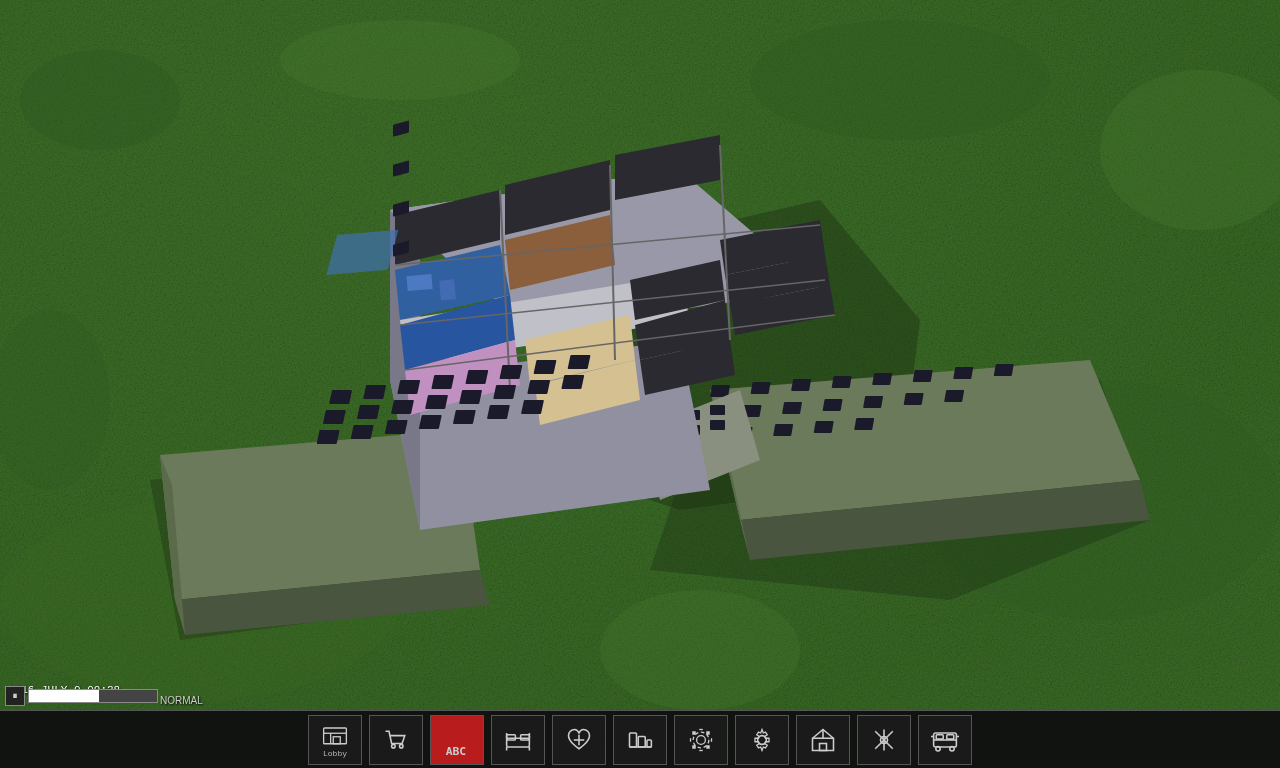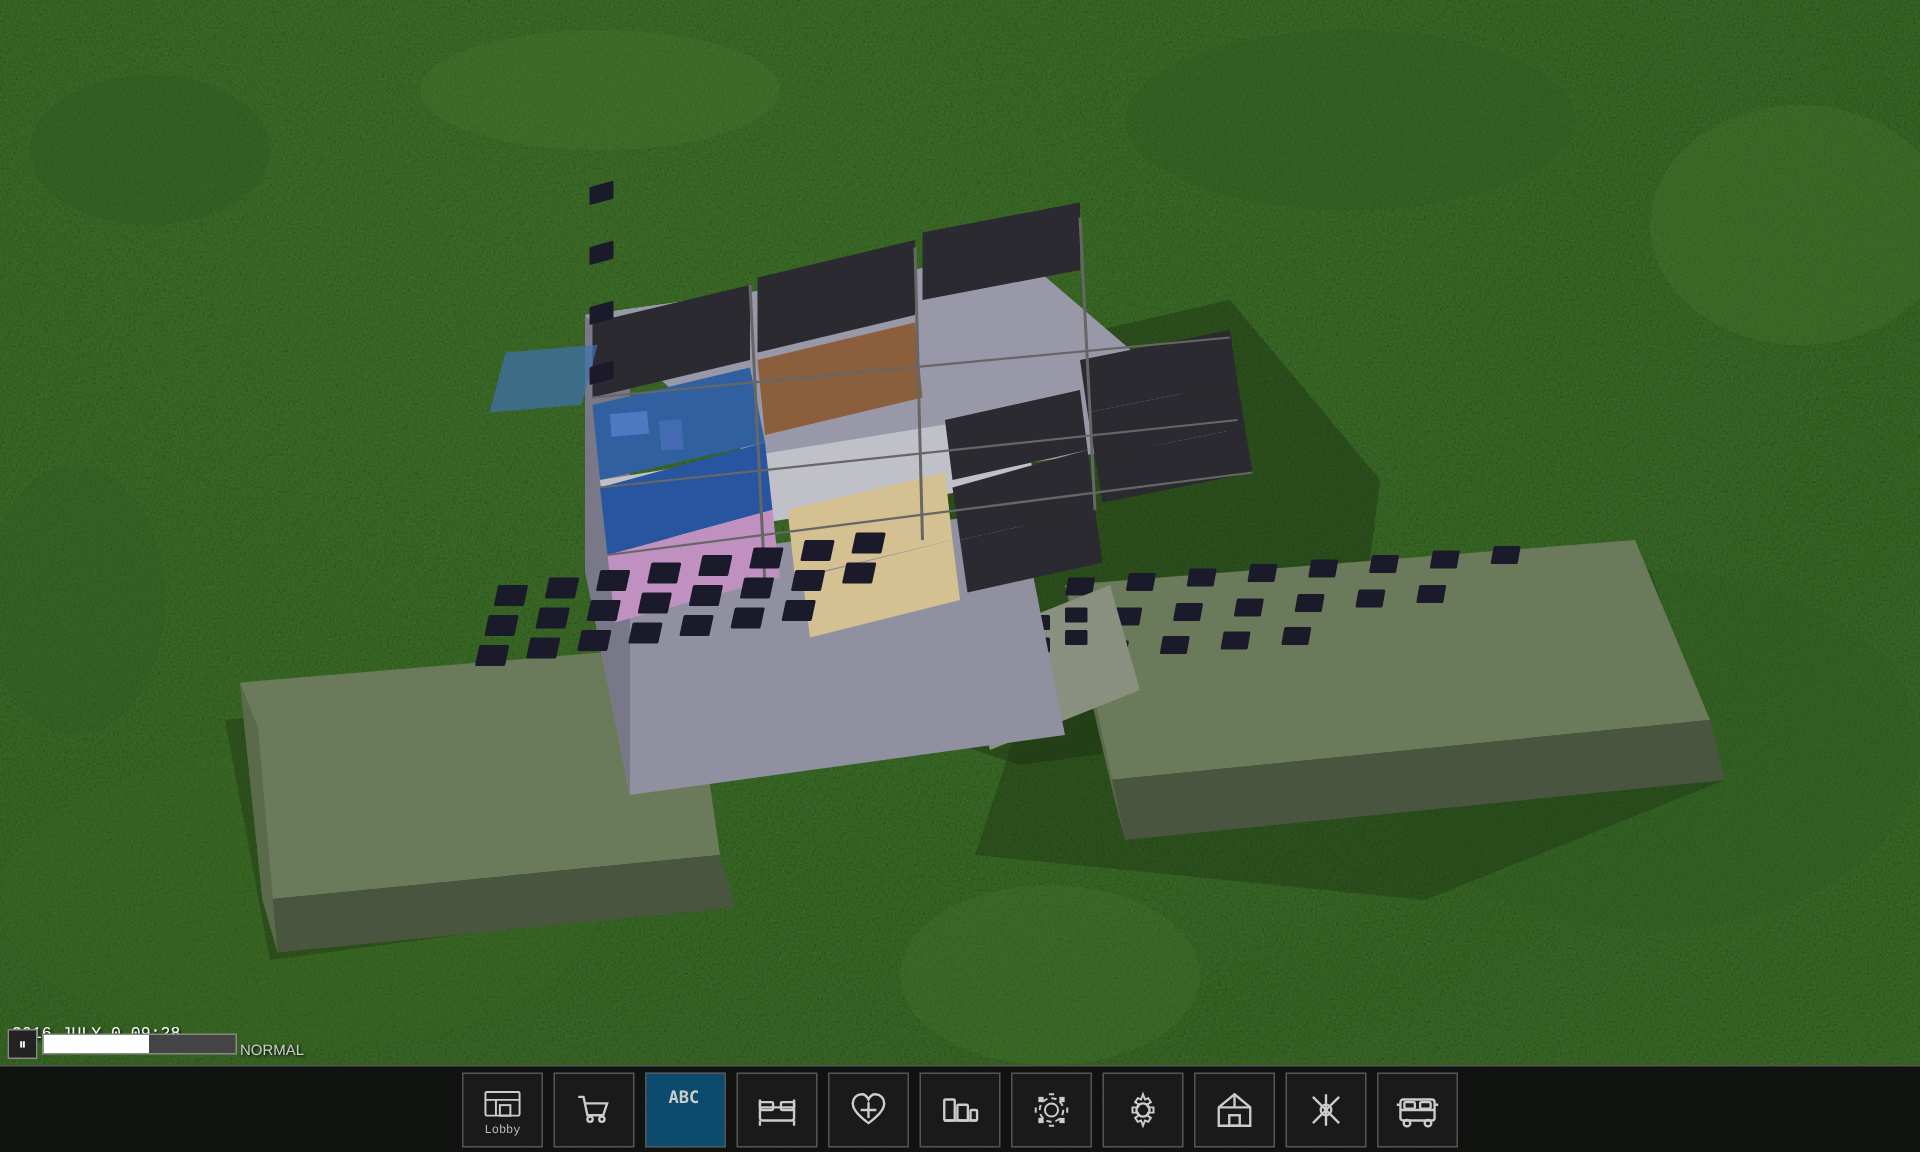--- a/index.html
+++ b/index.html
@@ -251,21 +251,21 @@
     </div>
 
     <div class="toolbar-item" style="width:54px;height:50px;background:#1a1a1a;border:1px solid #555;display:flex;align-items:center;justify-content:center;cursor:pointer;">
       <svg viewBox="0 0 32 32" width="28" height="28" fill="none" stroke="#ccc" stroke-width="1.8">
         <path d="M4 6h4l3 14h12l3-9H9"></path>
         <circle cx="13" cy="23" r="2"></circle>
         <circle cx="22" cy="23" r="2"></circle>
       </svg>
     </div>
 
-    <div class="toolbar-item" style="width:54px;height:50px;background:#0c4a6e;border:1px solid #555;display:flex;align-items:center;justify-content:flex-start;cursor:pointer;">
+    <div class="toolbar-item" style="width:54px;height:50px;background:#b91c1c;border:1px solid #555;display:flex;align-items:center;justify-content:flex-end;cursor:pointer;">
       <svg viewBox="0 0 32 32" width="28" height="28" fill="none" stroke="#ccc" stroke-width="1.8">
         <text x="3" y="22" font-size="13" fill="#ccc" stroke="none" font-family="monospace" font-weight="bold">ABC</text>
       </svg>
     </div>
 
     <div class="toolbar-item" style="width:54px;height:50px;background:#1a1a1a;border:1px solid #555;display:flex;align-items:center;justify-content:center;cursor:pointer;">
       <svg viewBox="0 0 32 32" width="28" height="28" fill="none" stroke="#ccc" stroke-width="1.8">
         <rect x="3" y="14" width="26" height="10" rx="2"></rect>
         <rect x="3" y="10" width="10" height="6" rx="1"></rect>
         <rect x="19" y="10" width="10" height="6" rx="1"></rect>

